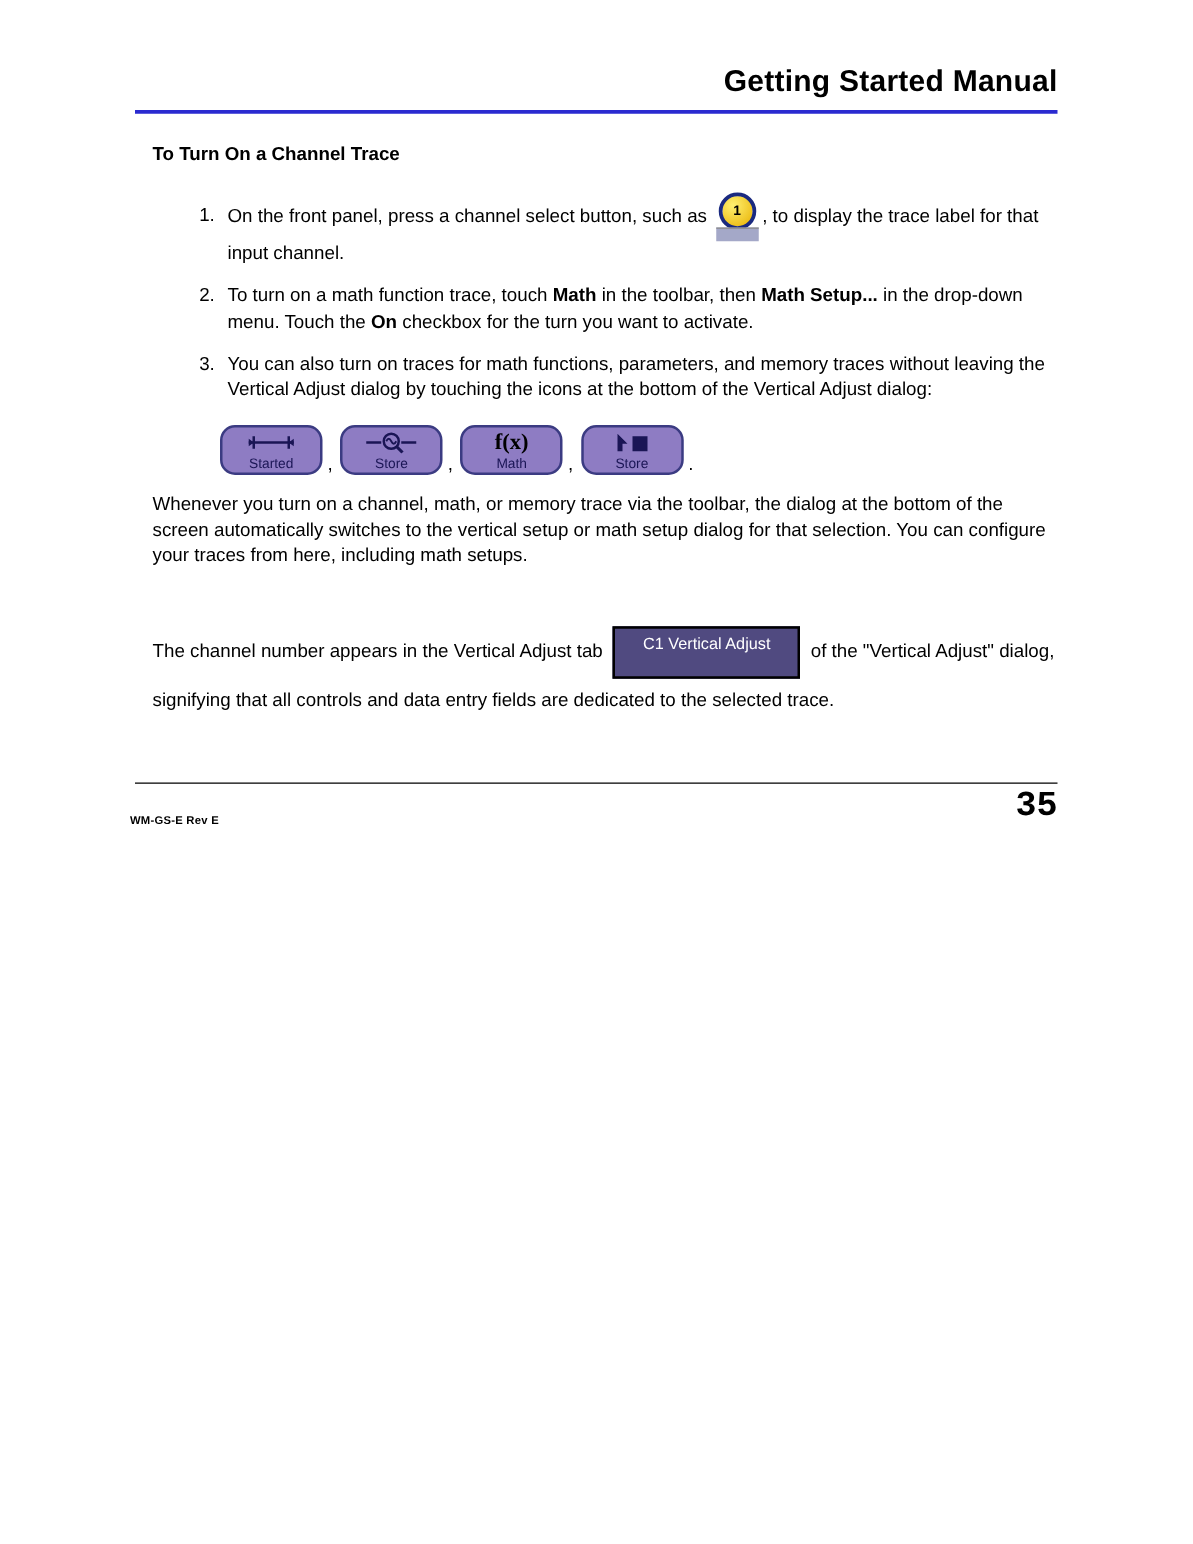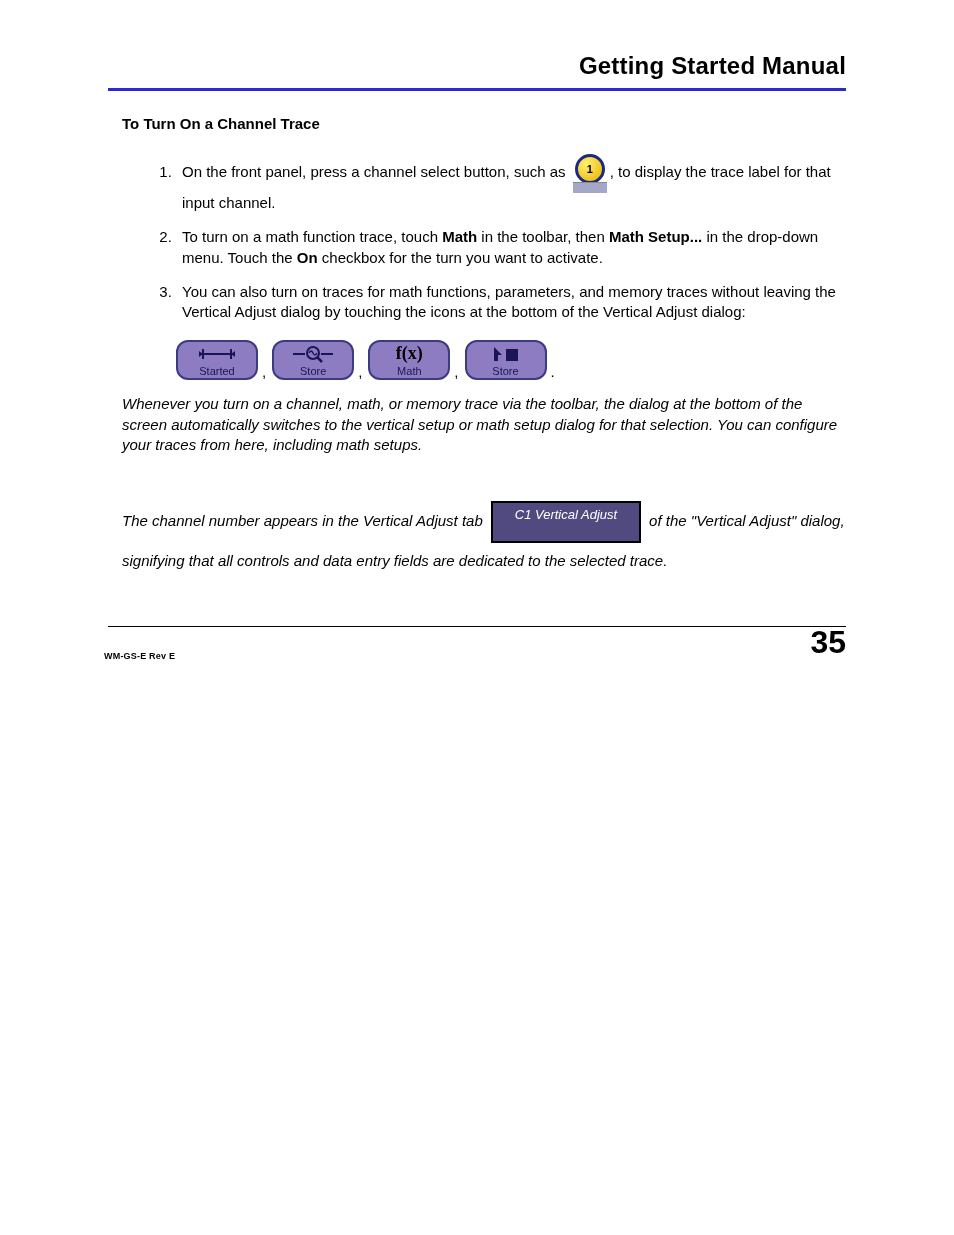--- a/index.html
+++ b/index.html
@@ -112,21 +112,20 @@
     line-height: 12px;
   }
   .comma {
     align-self: flex-end;
     padding: 0 4px 0 2px;
   }
   .para {
     font-size: 15px;
     line-height: 1.35;
     margin: 0 0 14px 0;
-    font-style: italic;
   }
   .tab-img {
     display: inline-block;
     vertical-align: middle;
     width: 150px;
     height: 42px;
     background: #504a80;
     border: 2px solid #000;
     color: #fff;
     font-family: Tahoma, Arial, sans-serif;
@@ -154,22 +153,23 @@
     display: flex;
     justify-content: space-between;
     align-items: flex-end;
   }
   .footer-left {
     font-size: 9px;
     font-weight: bold;
     letter-spacing: 0.2px;
   }
   .footer-right {
-    font-size: 32px;
-    font-weight: bold;
+    font-size: 28px;
+    font-weight: bold;
+    font-family: Liberation Mono, monospace;
   }
   b { font-weight: bold; }
 </style>
 </head>
 <body>
 
 <div class="page">
   <div class="header-title">Getting Started Manual</div>
   <hr class="header-rule">
 

